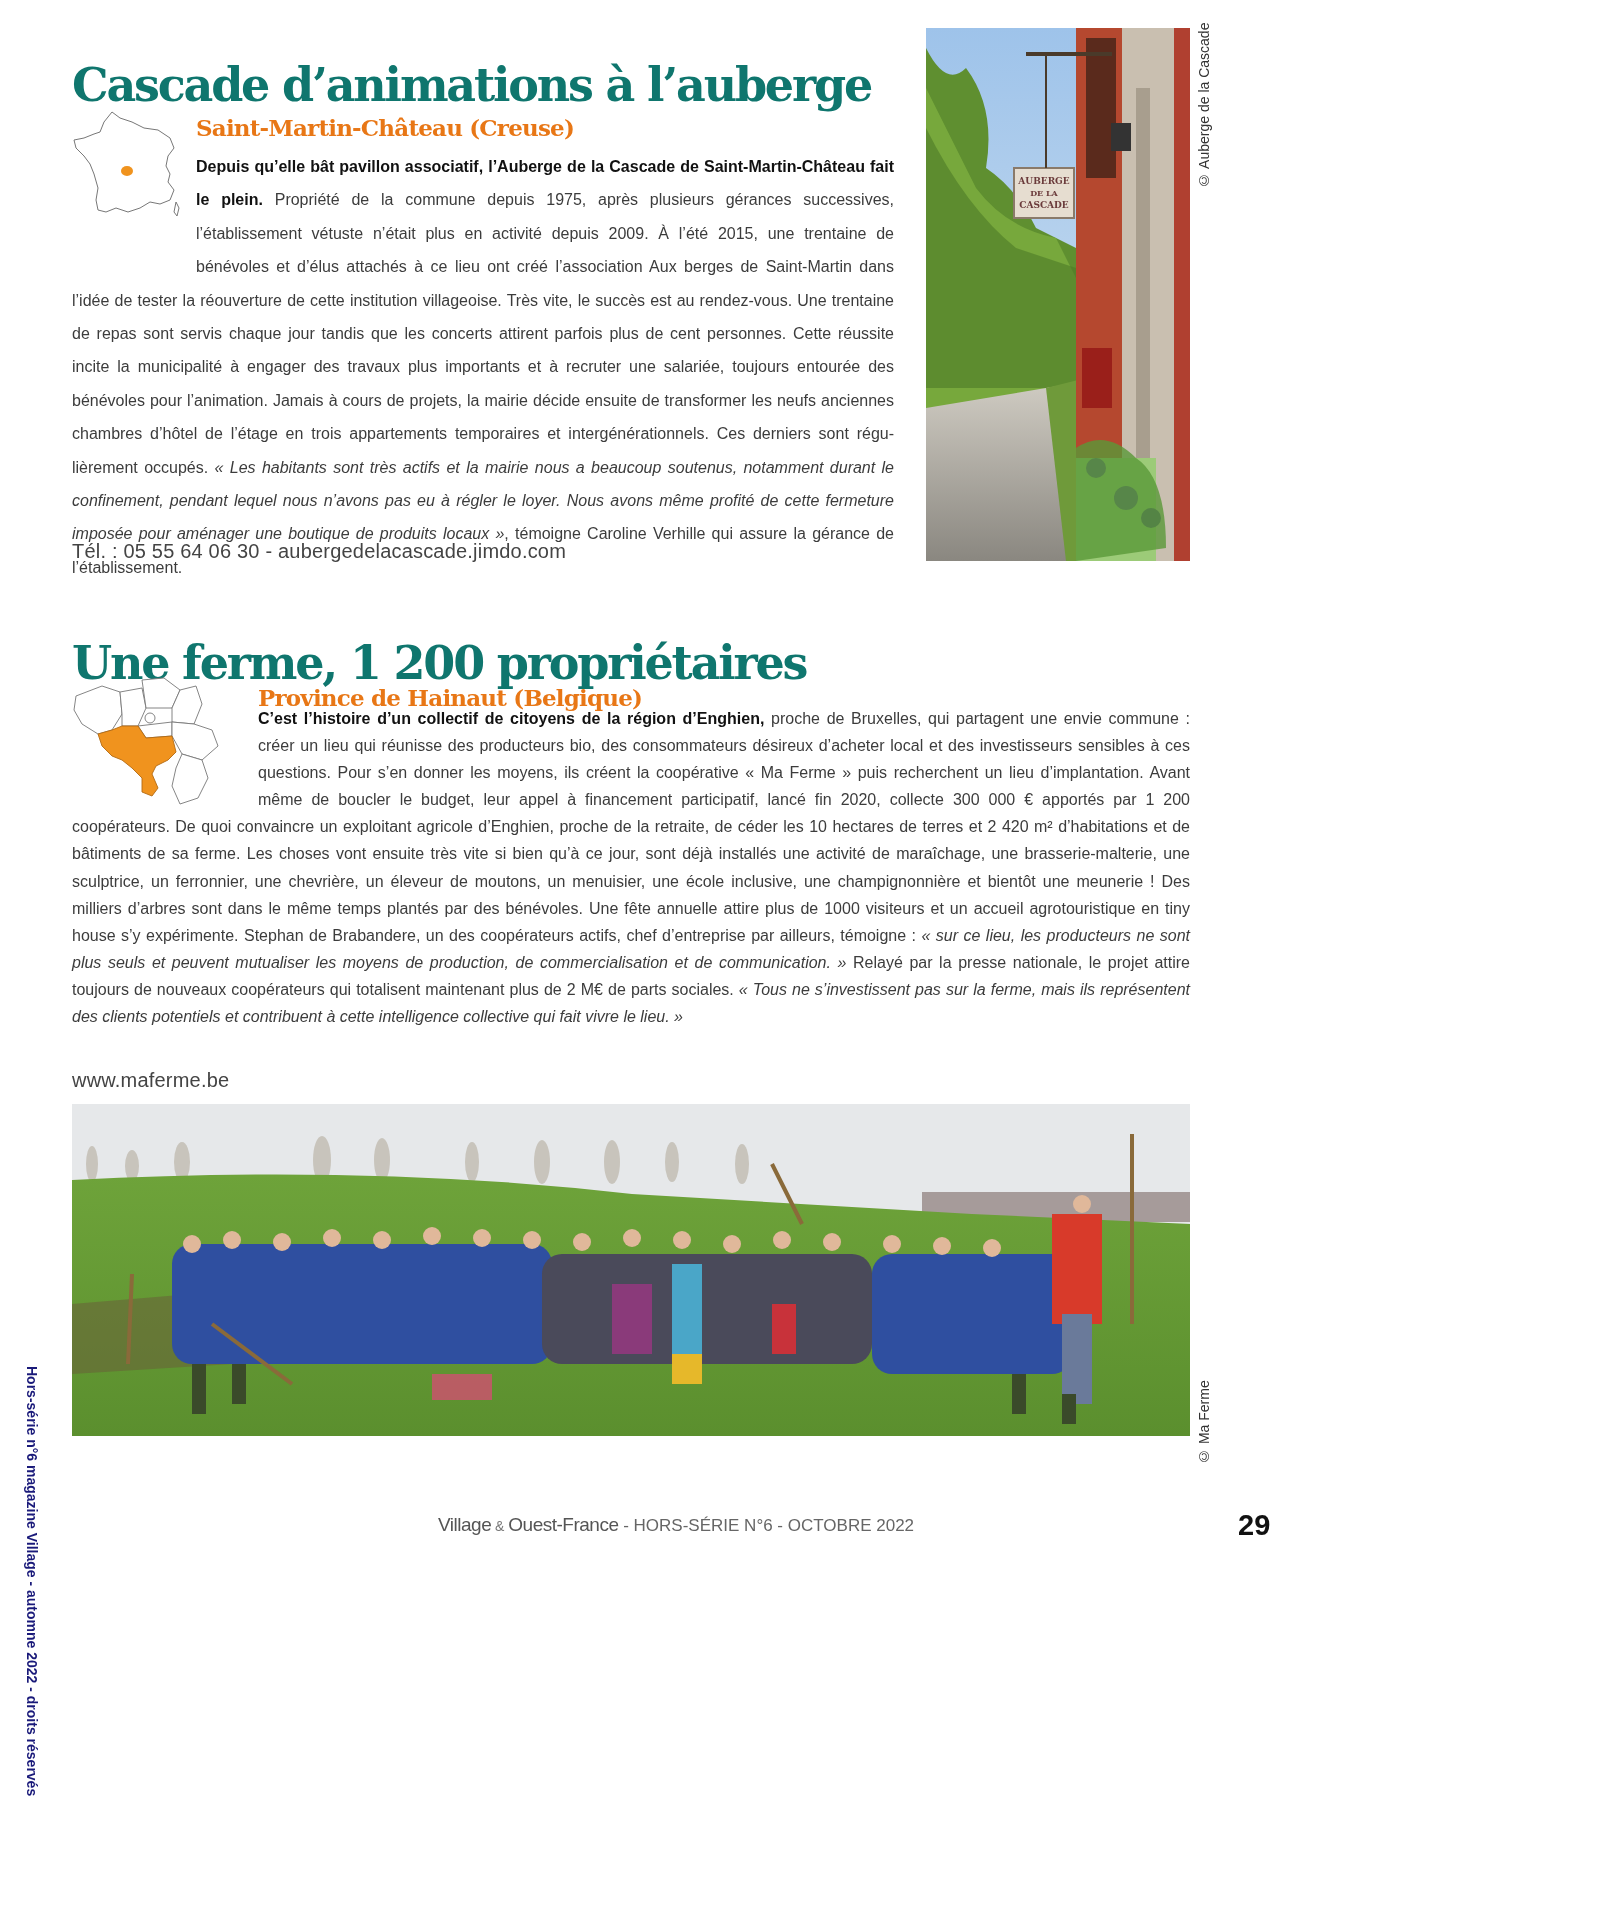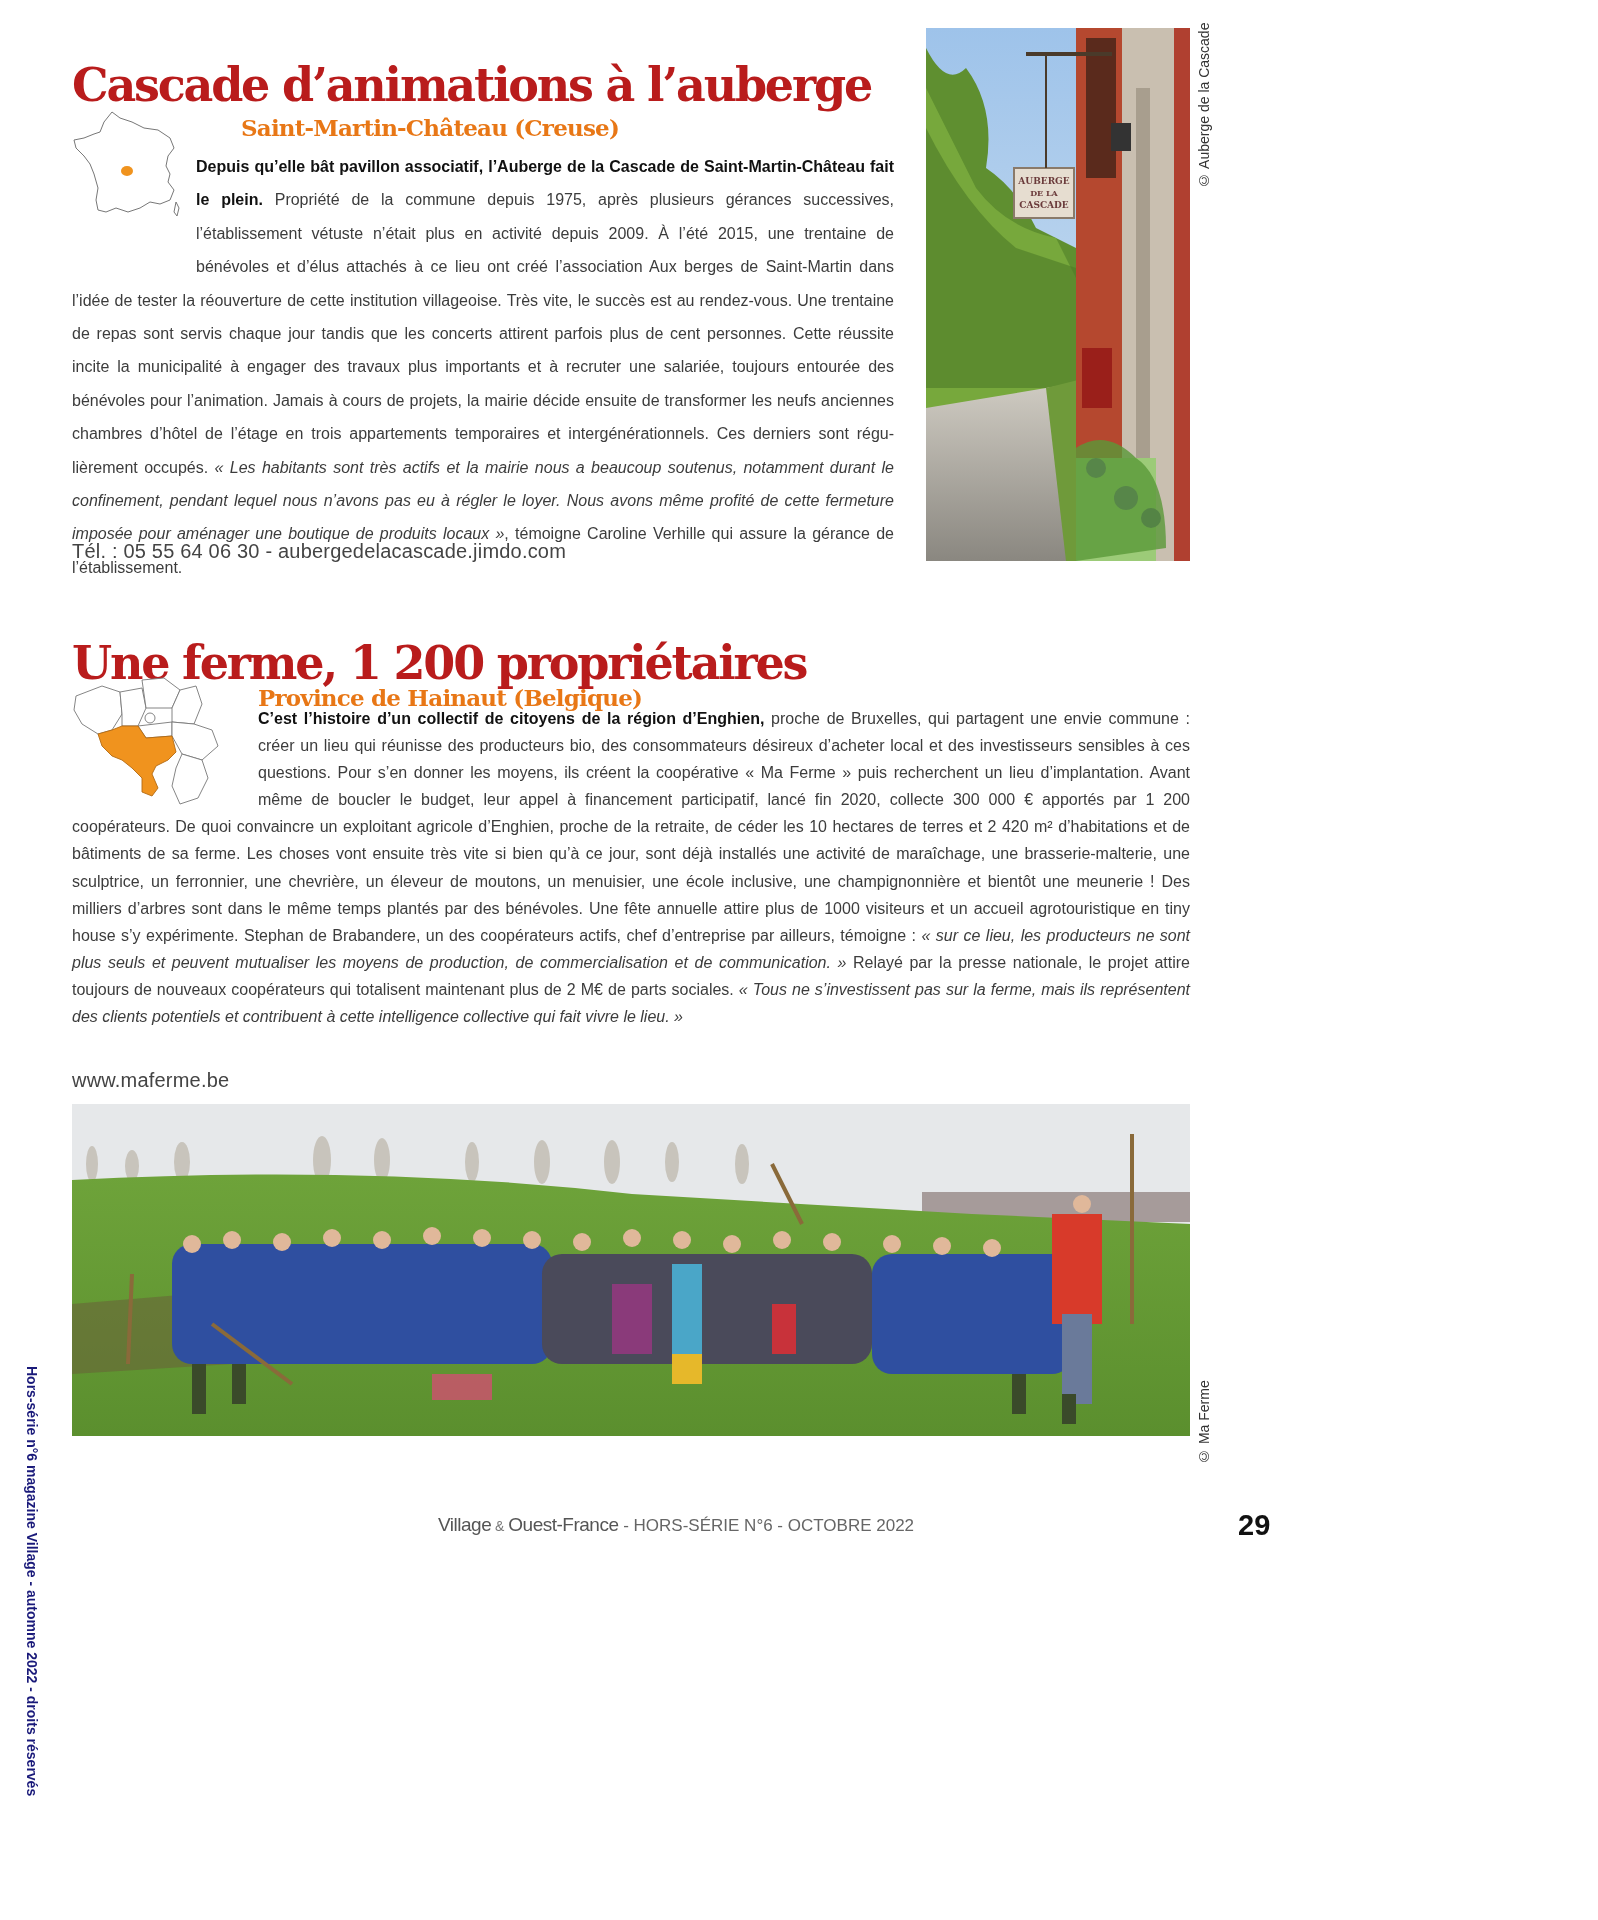--- a/index.html
+++ b/index.html
@@ -1,20 +1,20 @@
 <!DOCTYPE html>
 <html><head>
 <meta charset="utf-8">
 <style>
   html, body { margin:0; padding:0; background:#ffffff; }
   body { width:1598px; height:1920px; position:relative; overflow:hidden;
          font-family:"Liberation Sans", sans-serif; color:#3a3a3a; }
   .abs { position:absolute; }
 
-  .title { font-family:"DejaVu Serif", serif; font-weight:bold; color:#b91c1c;
+  .title { font-family:"DejaVu Serif", serif; font-weight:bold; color:#0f766e;
            font-size:46px; letter-spacing:-2.2px; line-height:1; white-space:nowrap; }
   .subtitle { font-family:"DejaVu Serif", serif; font-weight:bold; color:#e87716;
               font-size:23px; letter-spacing:-0.8px; white-space:nowrap; }
 
   .body { font-family:"Liberation Sans", sans-serif; font-size:16px; line-height:33.4px;
           color:#3c3c3c; text-align:justify; }
   .body .lead { font-weight:bold; color:#111; }
   .body i { font-style:italic; }
   .contact { font-family:"Liberation Sans", sans-serif; font-weight:normal; font-size:20px;
              color:#444; letter-spacing:0.2px; white-space:nowrap; }
@@ -34,21 +34,21 @@
   
   .photo1 { overflow:hidden; background:#22c55e; }
   
   .photo2 { overflow:hidden; background:#e8ebec; }
 </style>
 </head>
 <body>
 
 <div class="abs title" style="left:72px; top:62px;">Cascade d’animations à l’auberge</div>
 
-<div class="abs subtitle" style="left:196px; top:114px;margin-left:45px;">Saint-Martin-Château (Creuse)</div>
+<div class="abs subtitle" style="left:196px; top:114px;">Saint-Martin-Château (Creuse)</div>
 
 <div class="abs body" style="left:72px; top:150px; width:822px;">
   <div class="floatmap" style="width:118px; height:70px; margin-right:6px;"></div>
   <div class="floatmap" style="clear:left; width:118px; height:34px; margin-right:6px;"></div>
   <span class="lead">Depuis qu’elle bât pavillon associatif, l’Auberge de la Cascade de Saint-Martin-Château fait le plein.</span><span> Propriété de la commune depuis 1975, après plusieurs gérances successives, l’établissement vétuste n’était plus en activité depuis 2009. À l’été 2015, une trentaine de bénévoles et d’élus attachés à ce lieu ont créé l’association Aux berges de Saint-Martin dans l’idée de tester la réouverture de cette institution villageoise. Très vite, le succès est au rendez-vous. Une trentaine de repas sont servis chaque jour tandis que les concerts attirent parfois plus de cent personnes. Cette réussite incite la municipalité à engager des travaux plus importants et à recruter une salariée, toujours entourée des bénévoles pour l’animation. Jamais à cours de projets, la mairie décide ensuite de transformer les neufs anciennes chambres d’hôtel de l’étage en trois appartements temporaires et intergénérationnels. Ces derniers sont régu­lièrement occupés. </span><i>« Les habitants sont très actifs et la mairie nous a beaucoup soutenus, notam­ment durant le confinement, pendant lequel nous n’avons pas eu à régler le loyer. Nous avons même profité de cette fermeture imposée pour aménager une boutique de produits locaux »</i><span>, témoigne Caroline Verhille qui assure la gérance de l’établissement.</span>
 </div>
 
 <svg class="abs" style="left:72px; top:108px;" width="112" height="112" viewBox="0 0 112 112">
   <path d="M40 4 L48 10 L60 14 L72 20 L86 22 L98 30 L102 40 L96 48 L94 58 L98 66 L96 74 L102 82 L98 92 L88 96 L78 94 L68 100 L56 104 L44 100 L34 104 L26 102 L24 92 L26 80 L22 66 L18 56 L12 48 L4 40 L2 32 L12 30 L22 26 L28 24 L32 14 Z" fill="#fff" stroke="#777" stroke-width="1"></path>
   <path d="M104 94 L107 100 L105 108 L102 104 Z" fill="#fff" stroke="#777" stroke-width="1"></path>

